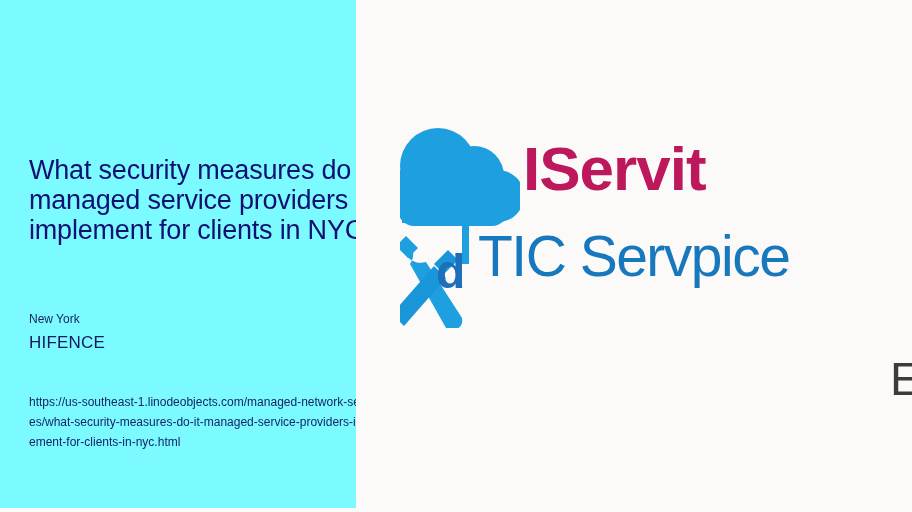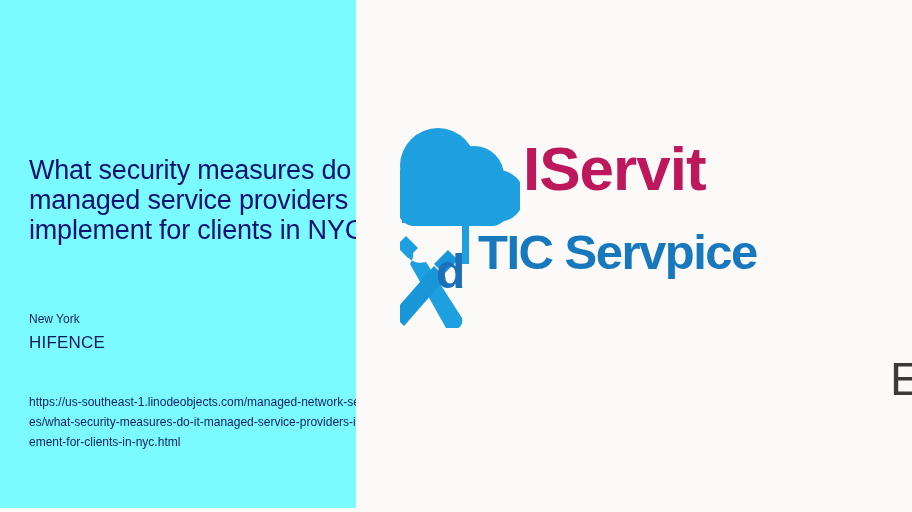--- a/index.html
+++ b/index.html
@@ -54,22 +54,22 @@
     font-weight: bold;
     color: #be185d;
     letter-spacing: -1px;
     white-space: nowrap;
     line-height: 1;
   }
   .logo-word-bottom {
     position: absolute;
     left: 88px;
     top: 110px;
-    font-size: 49px;
-    font-weight: bold;
+    font-size: 57px;
+    font-weight: normal;
     color: #1878bd;
     letter-spacing: -1.5px;
     white-space: nowrap;
     line-height: 1;
   }
   .logo-artifact {
     position: absolute;
     left: 46px;
     top: 130px;
     font-size: 48px;

